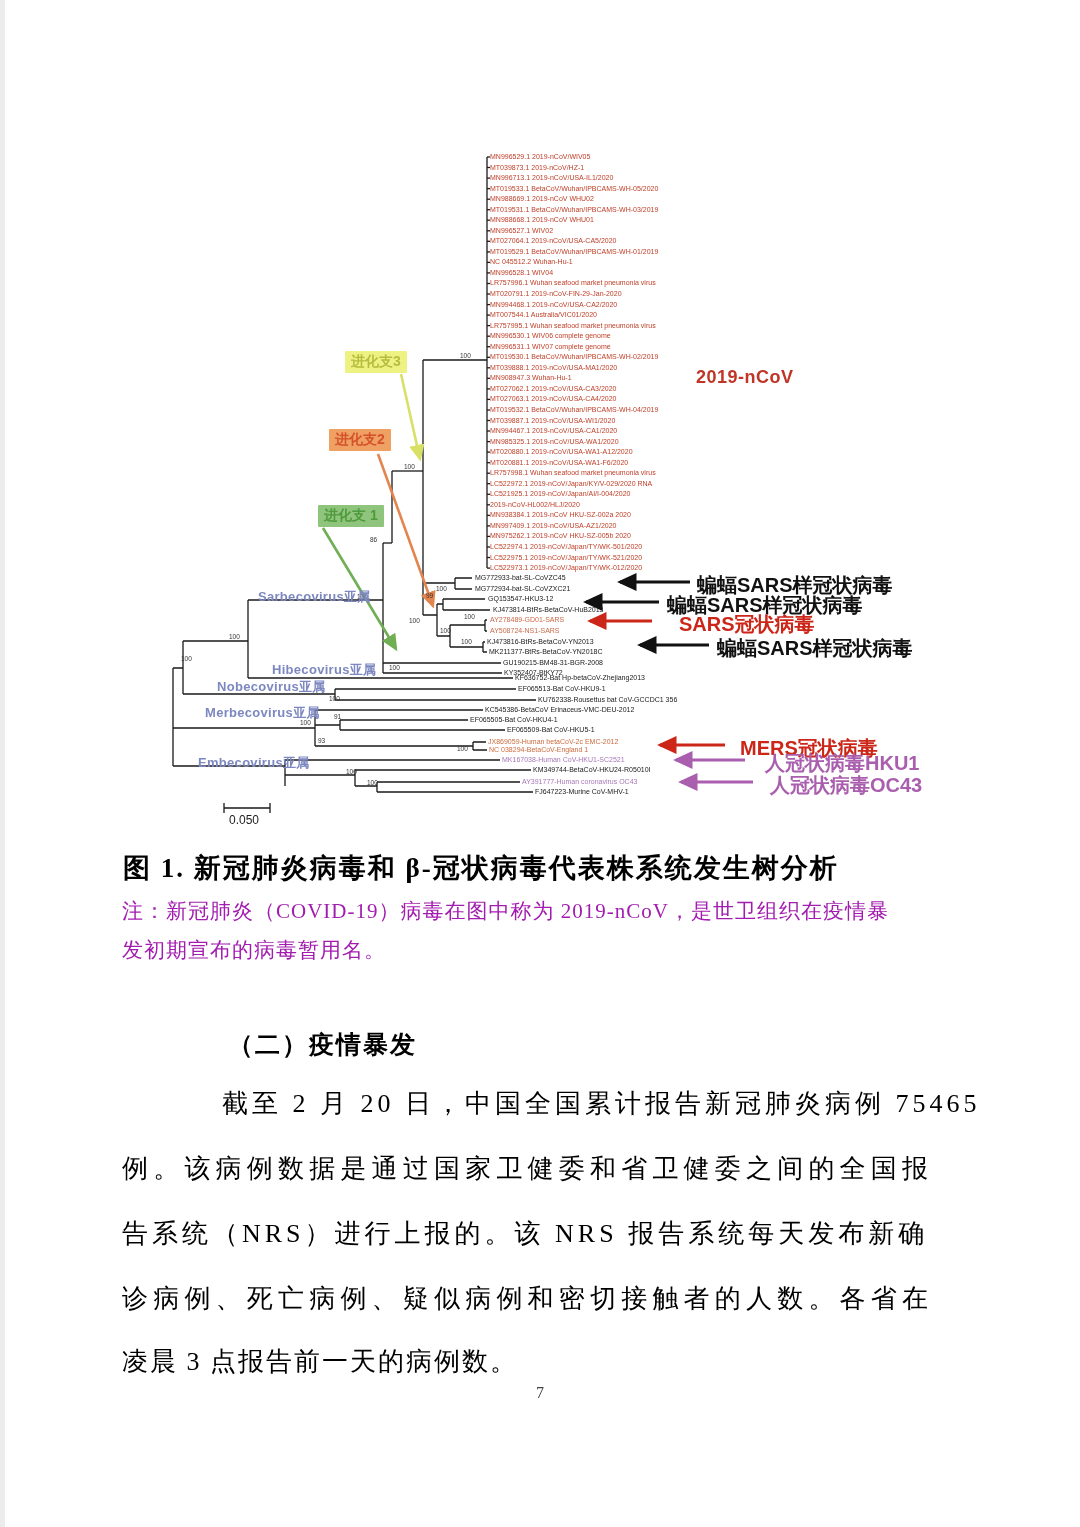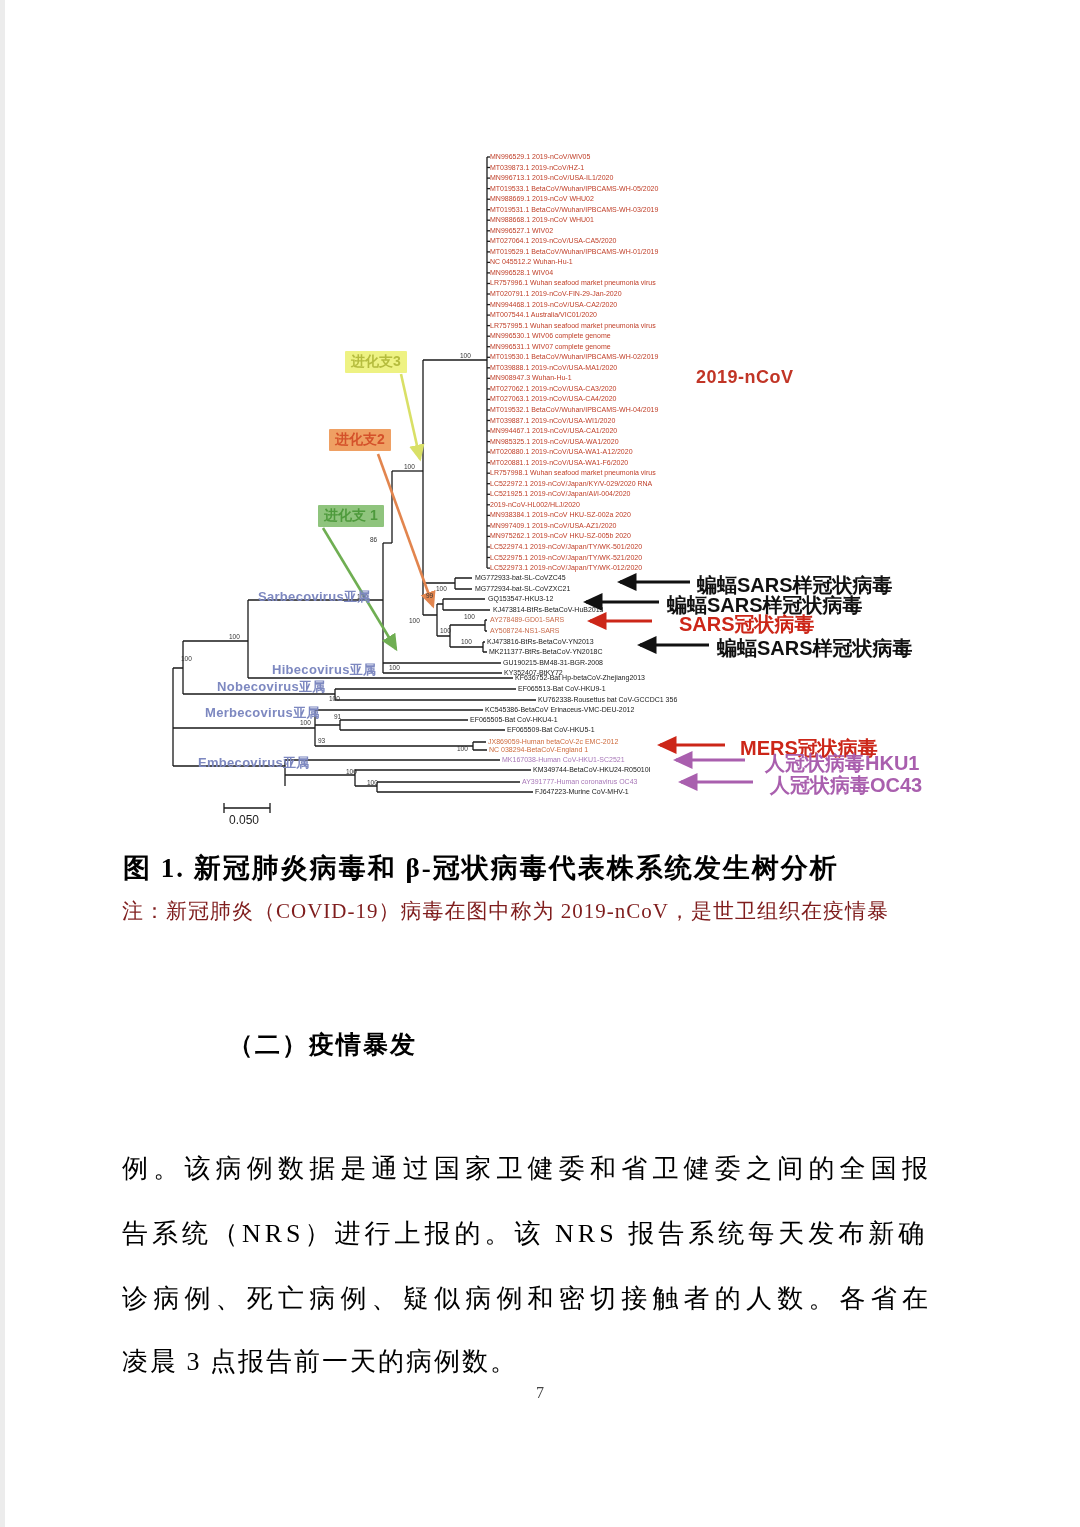--- a/index.html
+++ b/index.html
@@ -21,21 +21,21 @@
   .clade{position:absolute;font-size:13px;font-weight:bold;color:#7d88c0;white-space:nowrap;letter-spacing:.3px;}
   .tag{position:absolute;font-size:14px;font-weight:bold;padding:2px 6px;white-space:nowrap;border-radius:1px;}
   .ann{position:absolute;font-size:20px;font-weight:bold;white-space:nowrap;}
   .a-k{color:#111111;}
   .a-r{color:#cc2618;}
   .a-p{color:#a95fae;}
   .big-label{position:absolute;font-size:18px;font-weight:bold;color:#c13526;letter-spacing:.5px;}
   .scale-label{position:absolute;font-size:12px;color:#222;}
   
   .cap{position:absolute;left:123px;top:850px;font-size:27px;font-weight:bold;color:#000;letter-spacing:2px;white-space:nowrap;}
-  .note{position:absolute;font-size:21px;color:#7f1d1d;letter-spacing:1px;white-space:nowrap;}
+  .note{position:absolute;font-size:21px;color:#a21caf;letter-spacing:1px;white-space:nowrap;}
   .head2{position:absolute;left:228px;top:1028px;font-size:25px;font-weight:bold;color:#000;letter-spacing:2px;white-space:nowrap;}
   .bline{position:absolute;font-size:26px;color:#000;white-space:nowrap;}
   .pageno{position:absolute;left:0;top:1384px;width:1080px;text-align:center;font-size:16px;color:#444;}
 </style>
 </head>
 <body>
 
 <div class="page">
   <div class="edge"></div>
 
@@ -249,21 +249,23 @@
       <span class="ann a-k" style="left: 502px; top: 444px;">蝙蝠SARS样冠状病毒</span>
       <span class="ann a-r" style="left: 514px; top: 463px;">SARS冠状病毒</span>
       <span class="ann a-k" style="left: 552px; top: 487px;">蝙蝠SARS样冠状病毒</span>
       <span class="ann a-r" style="left: 575px; top: 587px;">MERS冠状病毒</span>
       <span class="ann a-p" style="left: 600px; top: 602px;">人冠状病毒HKU1</span>
       <span class="ann a-p" style="left: 605px; top: 624px;">人冠状病毒OC43</span>
     </div>
 
   <div class="cap">图 1. 新冠肺炎病毒和 β-冠状病毒代表株系统发生树分析</div>
   <div class="note" style="left:122px;top:897px;">注：新冠肺炎（COVID-19）病毒在图中称为 2019-nCoV，是世卫组织在疫情暴</div>
+  <div class="note" style="left:122px;top:936px;">发初期宣布的病毒暂用名。</div>
 
   <div class="head2">（二）疫情暴发</div>
+  <div class="bline" style="left:222px;top:1086px;letter-spacing:4px;">截至 2 月 20 日，中国全国累计报告新冠肺炎病例 75465</div>
   <div class="bline" style="left:122px;top:1151px;letter-spacing:5.2px;">例。该病例数据是通过国家卫健委和省卫健委之间的全国报</div>
   <div class="bline" style="left:122px;top:1281px;letter-spacing:5.2px;">诊病例、死亡病例、疑似病例和密切接触者的人数。各省在</div>
   <div class="bline" style="left:122px;top:1216px;letter-spacing:4px;">告系统（NRS）进行上报的。该 NRS 报告系统每天发布新确</div>
   <div class="bline" style="left:122px;top:1344px;letter-spacing:2px;">凌晨 3 点报告前一天的病例数。</div>
 
   <div class="pageno">7</div>
 </div>
 
 </body></html>

